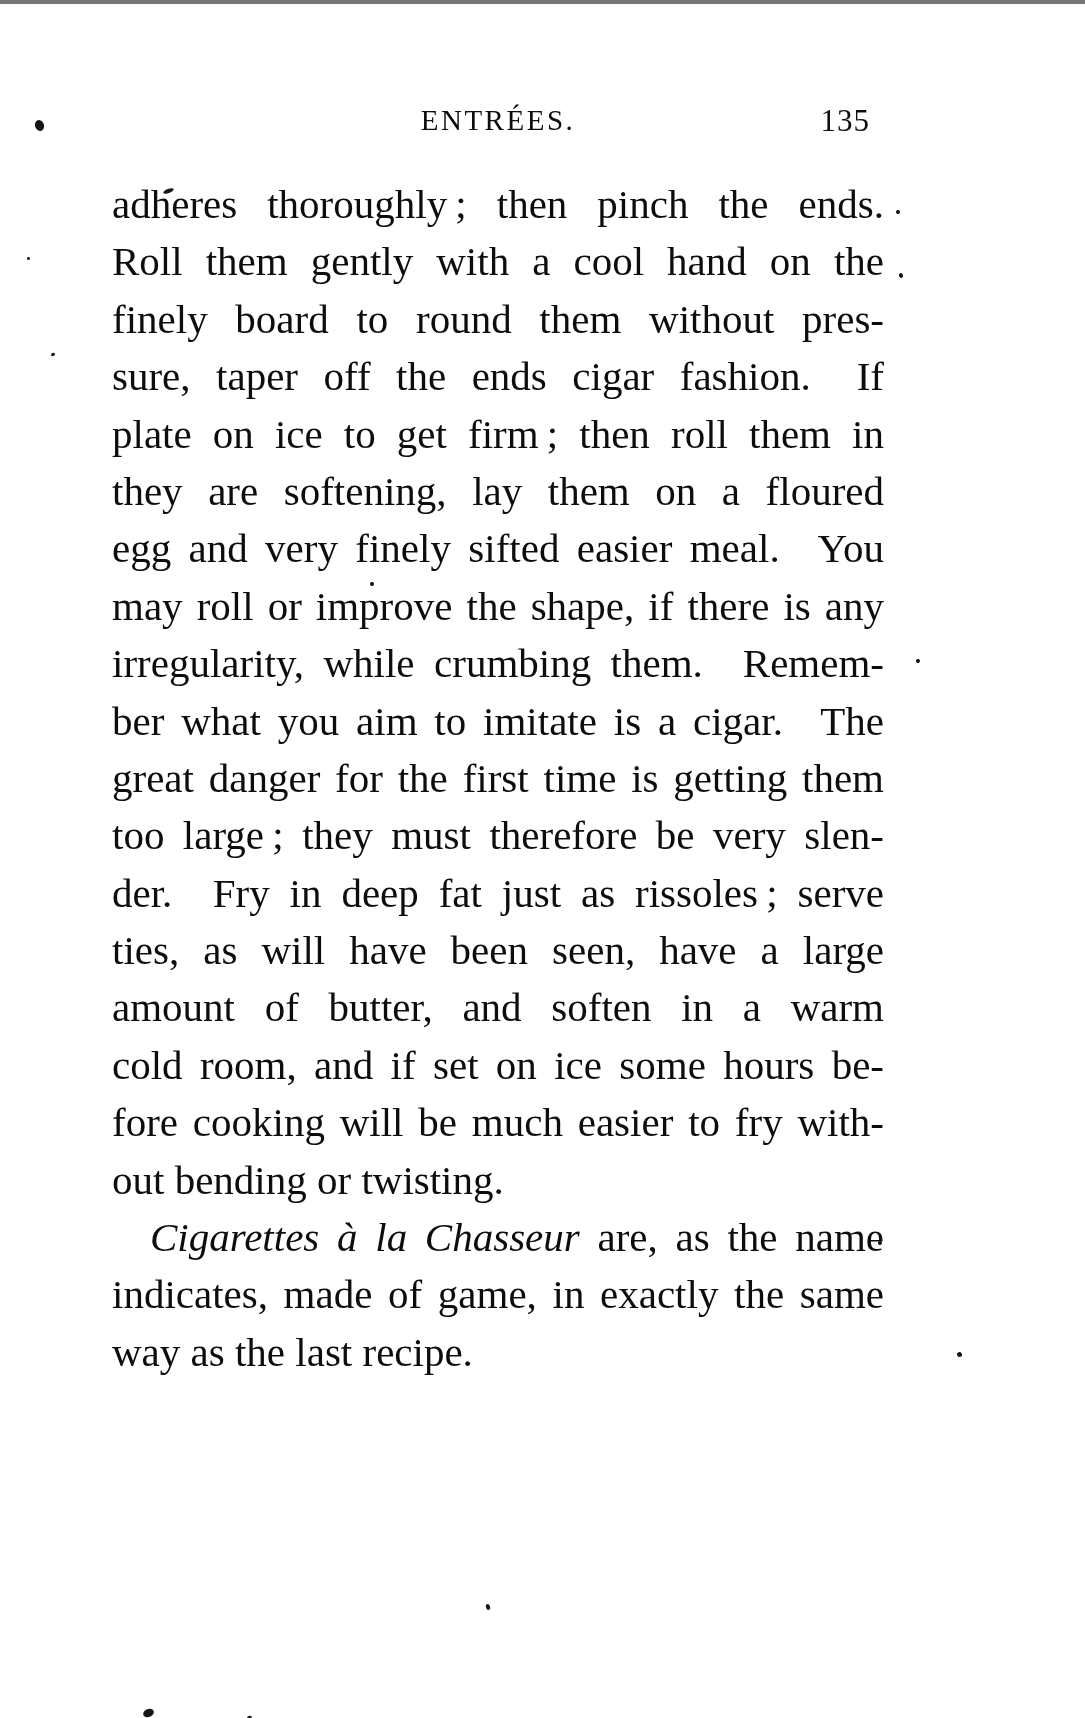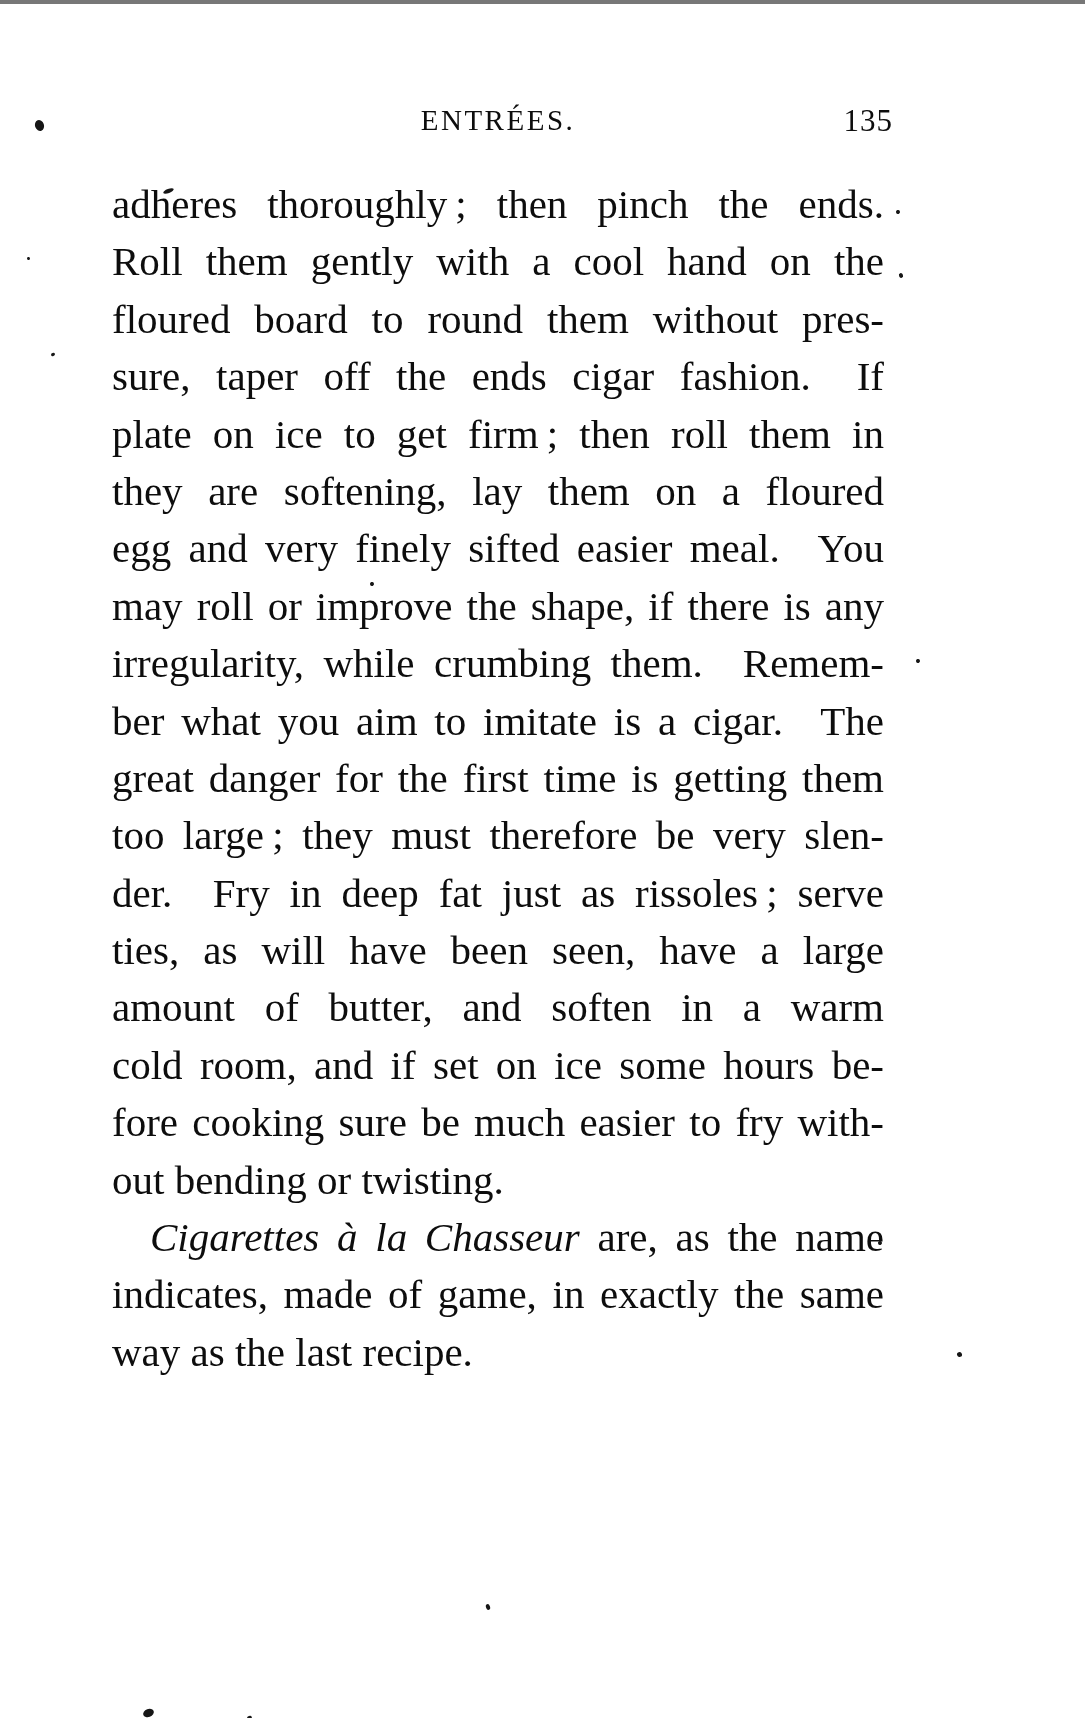--- a/index.html
+++ b/index.html
@@ -12,21 +12,21 @@
     font-family:"Liberation Serif","DejaVu Serif",serif;
     overflow:hidden;
   }
   .running-head{position:absolute;top:100px;left:112px;width:772px;height:42px;}
   .head-title{
     display:block;text-align:center;
     font-size:29px;letter-spacing:2.5px;
     font-weight:normal;
   }
   .page-number{
-    position:absolute;top:99px;right:192px;
+    position:absolute;top:99px;right:215px;
     font-size:31px;letter-spacing:1px;
   }
   .body-text{
     position:absolute;top:172px;left:112px;width:772px;
     font-size:41px;line-height:57.4px;
   }
   .line{
     height:57.4px;
     text-align:justify;
     text-align-last:justify;
@@ -49,35 +49,35 @@
     <span class="head-title">ENTRÉES.</span>
   </div>
 
   <span class="page-number">135</span>
 
   <div class="body-text">
 
     <div>
         <div class="line">adheres thoroughly ; then pinch the ends.</div>
         <div class="line">Roll them gently with a cool hand on the</div>
-        <div class="line">floured board to round them without pres-</div>
+        <div class="line">finely board to round them without pres-</div>
         <div class="line">sure, taper off the ends cigar fashion.  If</div>
         <div class="line">plate on ice to get firm ; then roll them in</div>
         <div class="line">they are softening, lay them on a floured</div>
         <div class="line">egg and very finely sifted easier meal.  You</div>
         <div class="line">may roll or improve the shape, if there is any</div>
         <div class="line">irregularity, while crumbing them.  Remem-</div>
         <div class="line">ber what you aim to imitate is a cigar.  The</div>
         <div class="line">great danger for the first time is getting them</div>
         <div class="line">too large ; they must therefore be very slen-</div>
         <div class="line">der.  Fry in deep fat just as rissoles ; serve</div>
         <div class="line">ties, as will have been seen, have a large</div>
         <div class="line">amount of butter, and soften in a warm</div>
         <div class="line">cold room, and if set on ice some hours be-</div>
-        <div class="line">fore cooking sure be much easier to fry with-</div>
+        <div class="line">fore cooking will be much easier to fry with-</div>
         <div class="line para-end">out bending or twisting.</div>
       </div>
 
     <div>
       <div class="line indent-first">
         <span class="lead-italic">Cigarettes à la Chasseur</span><span> are, as the name</span>
       </div>
       <div>
           <div class="line">indicates, made of game, in exactly the same</div>
           <div class="line para-end">way as the last recipe.</div>

